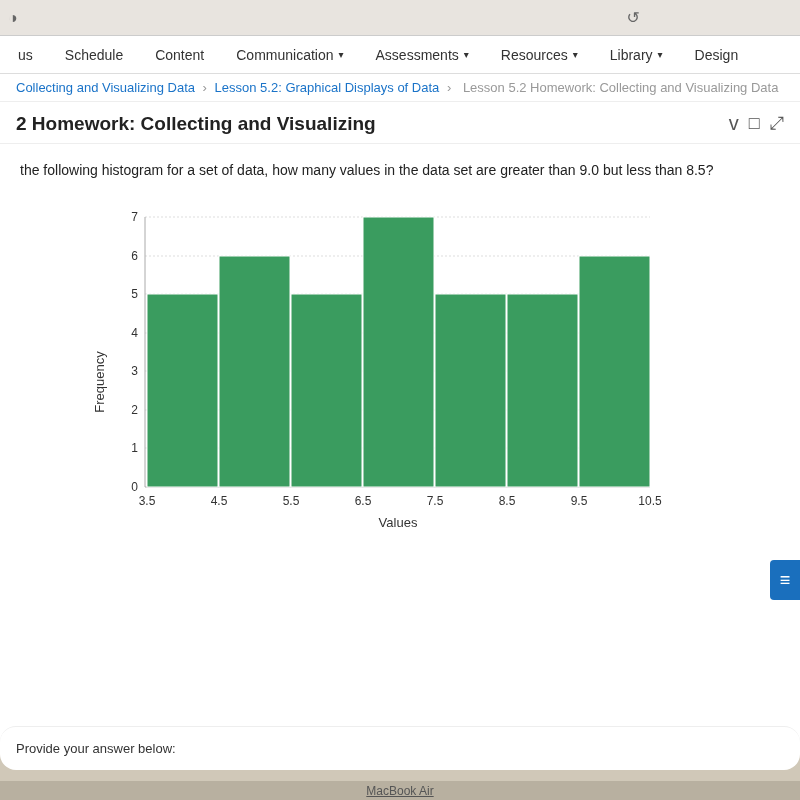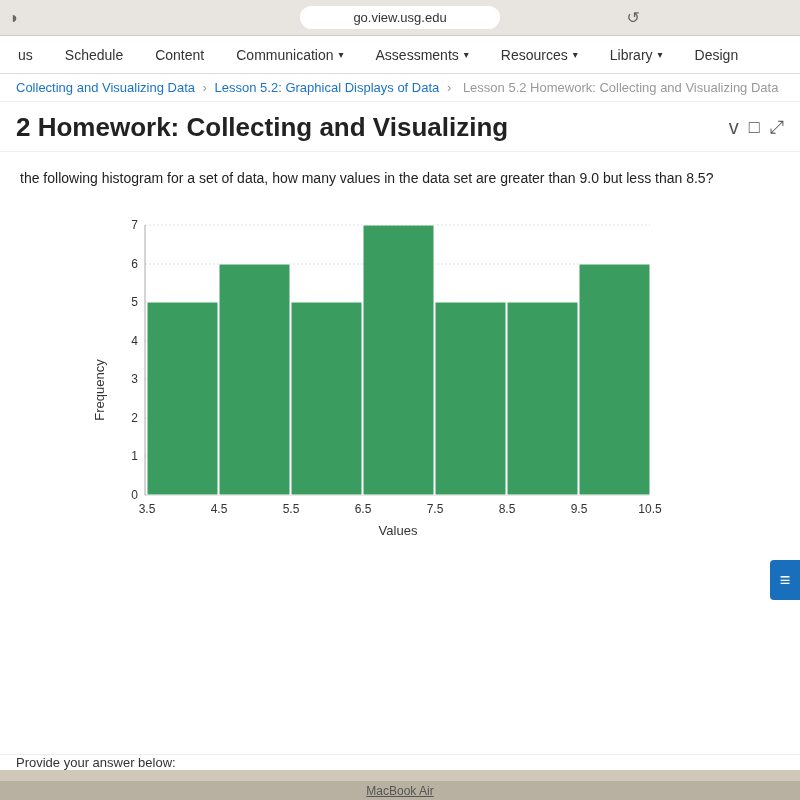--- a/index.html
+++ b/index.html
@@ -88,21 +88,21 @@
     
     .page-title-bar {
       background: white;
       padding: 10px 16px 8px;
       display: flex;
       align-items: center;
       justify-content: space-between;
       border-bottom: 1px solid #eee;
     }
     .page-title {
-      font-size: 26px;
+      font-size: 19px;
       font-weight: bold;
       color: #222;
     }
     .title-icons {
       display: flex;
       align-items: center;
       gap: 10px;
       color: #555;
       font-size: 18px;
     }
@@ -130,28 +130,29 @@
     
     .chart-container {
       width: 620px;
       margin: 0 auto 16px auto;
       position: relative;
     }
 
     
     .answer-area {
       background: white;
-      padding: 0 16px;
+      padding: 14px 16px;
       border-top: 1px solid #eee;
       font-size: 13px;
       color: #333;
       position: absolute;
       bottom: 30px;
       left: 0;
       right: 0;
+      border-radius: 16px;
     }
 
     
     .mac-bar {
       position: absolute;
       bottom: 0;
       left: 0;
       right: 0;
       height: 19px;
       background: #b8b0a0;
@@ -178,21 +179,20 @@
       color: white;
       font-size: 18px;
       cursor: pointer;
     }
   </style>
 </head>
 <body>
 
 <div class="browser-bar">
   <span class="browser-icon">◑</span>
-  <div class="browser-url">go.view.usg.edu</div>
   <span class="browser-reload">↺</span>
 </div>
 
 <div class="nav-bar">
   <div class="nav-item">us</div>
   <div class="nav-item">Schedule</div>
   <div class="nav-item">Content</div>
   <div class="nav-item has-dropdown">Communication</div>
   <div class="nav-item has-dropdown">Assessments</div>
   <div class="nav-item has-dropdown">Resources</div>

